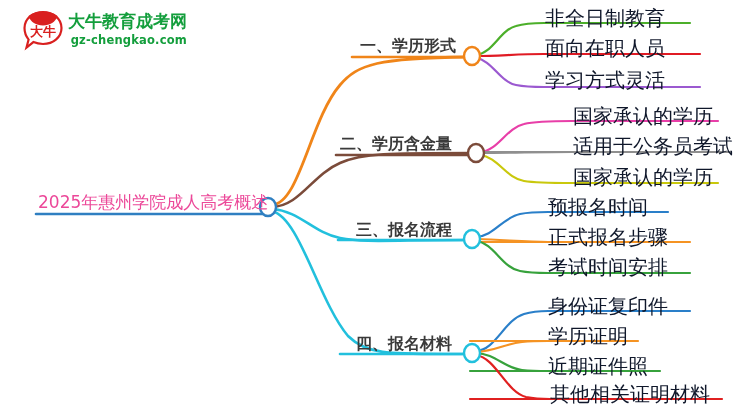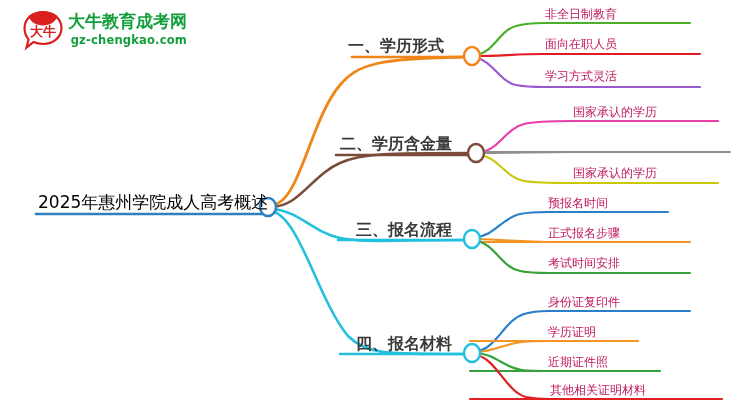--- a/index.html
+++ b/index.html
@@ -67,30 +67,30 @@
   
   .node-label {
     position: absolute;
     white-space: nowrap;
     color: #3d3d3d;
     font-family: "DejaVu Sans", sans-serif;
     line-height: 1;
   }
   .root-label {
     font-size: 17px;
-    color: #000000;
+    color: #ec4899;
   }
   .branch-label {
     font-size: 16px;
     font-weight: bold;
     color: #3a3a3a;
   }
   .leaf-label {
-    font-size: 12px;
-    color: #be185d;
+    font-size: 20px;
+    color: #0f172a;
   }
 </style>
 </head>
 <body>
 
 <div id="stage">
 
   <div id="logo">
     <svg id="logo-mark" viewBox="0 0 42 42">
       <path d="M21 2 C31.5 2 39.5 9 39.5 18 C39.5 27 31.5 34 21 34 C17.5 34 14.2 33.3 11.4 32.1 L4.5 37.5 L6.6 29.6 C4.2 26.6 2.5 22.6 2.5 18 C2.5 9 10.5 2 21 2 Z" fill="#ffffff" stroke="#d9201f" stroke-width="2.2"></path>
@@ -163,30 +163,31 @@
       <ellipse cx="268" cy="207" rx="8" ry="9" fill="#ffffff" stroke="#2f7fc1" stroke-width="2.4"></ellipse>
       <ellipse cx="472" cy="56" rx="8" ry="9" fill="#ffffff" stroke="#f08519" stroke-width="2.4"></ellipse>
       <ellipse cx="476" cy="153" rx="8" ry="9" fill="#ffffff" stroke="#7b4b3a" stroke-width="2.4"></ellipse>
       <ellipse cx="472" cy="239" rx="8" ry="9" fill="#ffffff" stroke="#22c0dd" stroke-width="2.4"></ellipse>
       <ellipse cx="472" cy="353" rx="8" ry="9" fill="#ffffff" stroke="#22c0dd" stroke-width="2.4"></ellipse>
     </g>
   </svg>
 
   <div class="node-label root-label" style="left:38px; top:194px;">2025年惠州学院成人高考概述</div>
 
-  <div class="node-label branch-label" style="left:348px; top:38px;text-align:center;">一、学历形式</div>
+  <div class="node-label branch-label" style="left:360px; top:38px;text-align:center;">一、学历形式</div>
   <div class="node-label branch-label" style="left:340px; top:136px;">二、学历含金量</div>
   <div class="node-label branch-label" style="left:356px; top:222px;">三、报名流程</div>
   <div class="node-label branch-label" style="left:356px; top:336px;font-family:Liberation Serif, serif;">四、报名材料</div>
 
   <div class="node-label leaf-label" style="left:545px; top:8px;">非全日制教育</div>
   <div class="node-label leaf-label" style="left:545px; top:70px;">学习方式灵活</div>
   <div class="node-label leaf-label" style="left:545px; top:38px;">面向在职人员</div>
 
   <div class="node-label leaf-label" style="left:573px; top:106px;">国家承认的学历</div>
+  <div class="node-label leaf-label" style="left:573px; top:136px;">适用于公务员考试</div>
   <div class="node-label leaf-label" style="left:573px; top:167px;">国家承认的学历</div>
 
   <div class="node-label leaf-label" style="left:548px; top:197px;">预报名时间</div>
   <div class="node-label leaf-label" style="left:548px; top:227px;">正式报名步骤</div>
   <div class="node-label leaf-label" style="left:548px; top:257px;">考试时间安排</div>
 
   <div class="node-label leaf-label" style="left:548px; top:296px;">身份证复印件</div>
   <div class="node-label leaf-label" style="left:548px; top:326px;">学历证明</div>
   <div class="node-label leaf-label" style="left:548px; top:356px;">近期证件照</div>
   <div class="node-label leaf-label" style="left:550px; top:384px;">其他相关证明材料</div>

